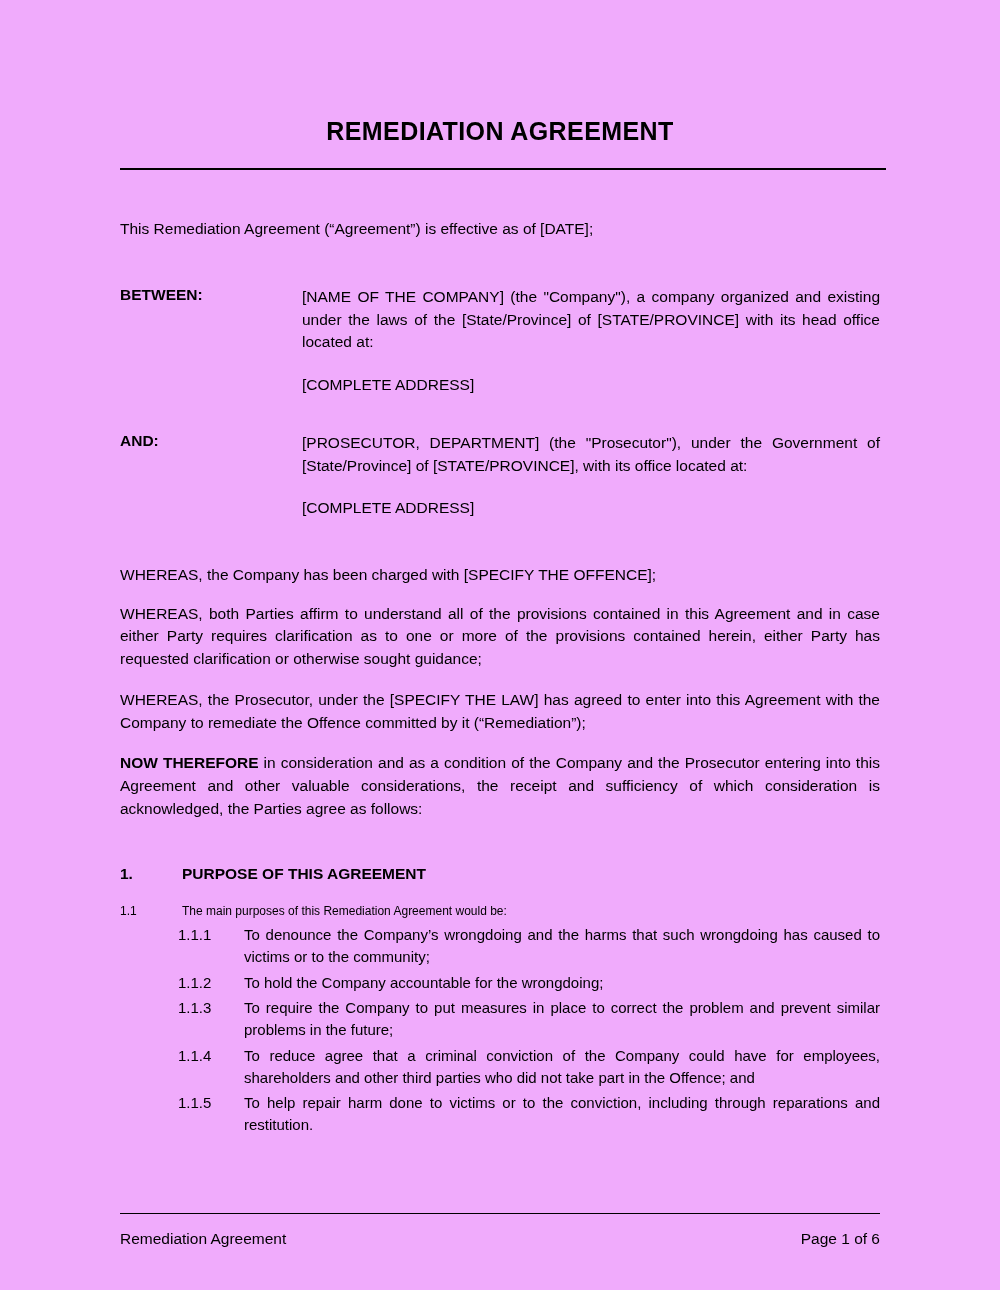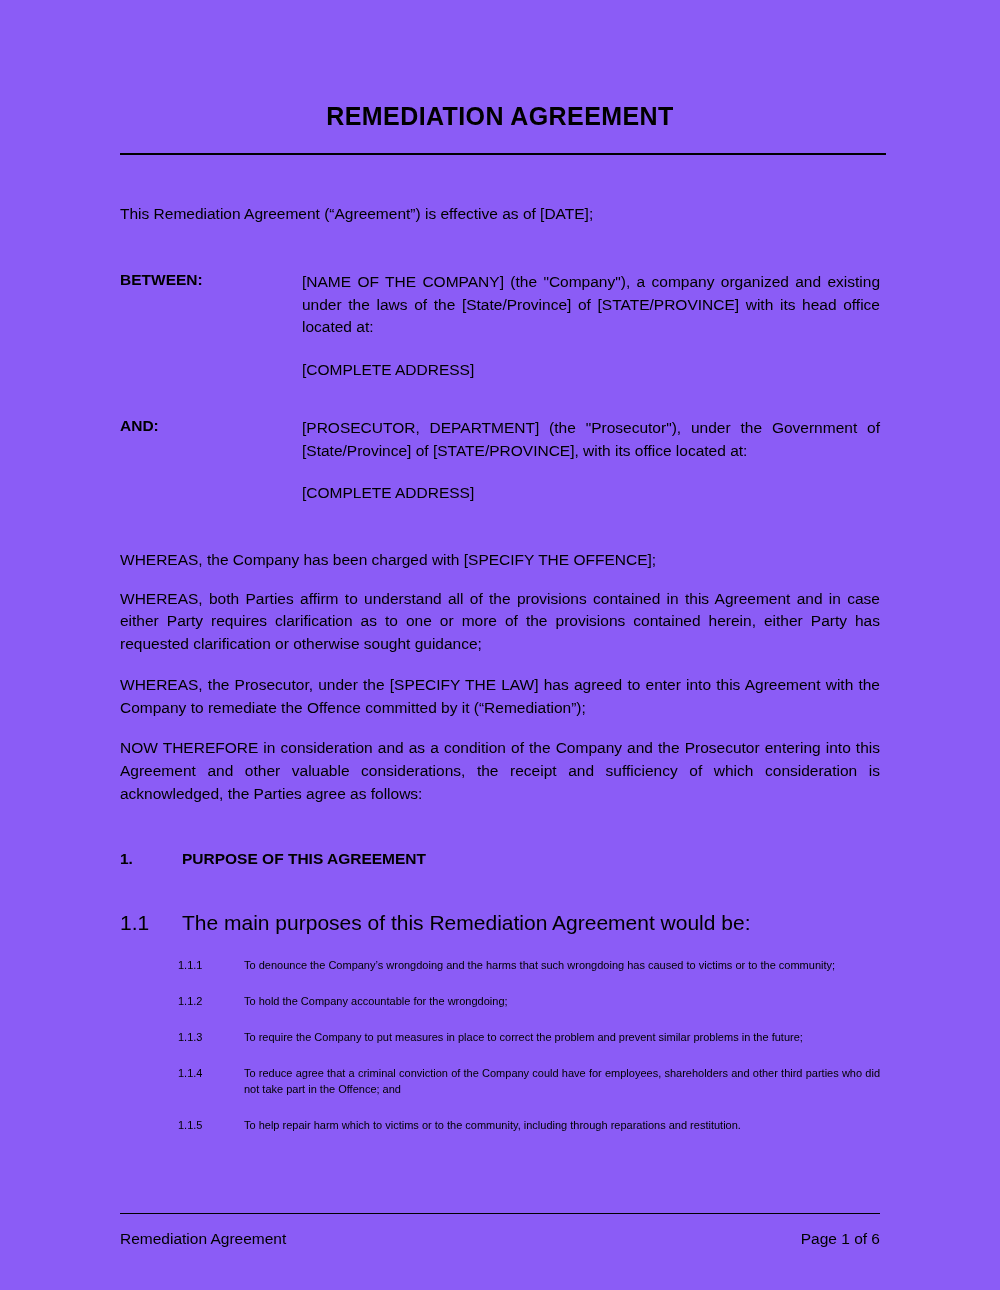--- a/index.html
+++ b/index.html
@@ -9,23 +9,23 @@
   }
   body {
     font-family: "Liberation Sans", sans-serif;
     color: #000000;
   }
   .page {
     position: relative;
     width: 1000px;
     height: 1290px;
     margin: 0 auto;
-    background: #8b5cf6;
+    background: #f0abfc;
     box-sizing: border-box;
-    padding: 0 120px;
+    padding: 15px 120px;
     overflow: hidden;
   }
   .doc-title {
     text-align: center;
     font-size: 25px;
     font-weight: bold;
     letter-spacing: 0.4px;
     padding-top: 102px;
     margin: 0;
   }
@@ -72,50 +72,50 @@
   .para {
     font-size: 15.5px;
     line-height: 1.47;
     text-align: justify;
     margin-bottom: 18px;
   }
   .para.tight {
     margin-bottom: 16px;
   }
   .para b {
-    font-weight: normal;
+    font-weight: bold;
   }
   .section-head {
     display: flex;
     margin-top: 44px;
     font-size: 15.5px;
     font-weight: bold;
   }
   .section-num {
     width: 62px;
     flex: 0 0 62px;
   }
   .clause {
     display: flex;
-    margin-top: 40px;
-    font-size: 21px;
+    margin-top: 20px;
+    font-size: 12px;
     line-height: 1.45;
   }
   .clause-num {
     width: 62px;
     flex: 0 0 62px;
   }
   .clause-body {
     flex: 1;
     text-align: justify;
   }
   .subclause {
     display: flex;
-    margin-top: 20px;
-    font-size: 11px;
+    margin-top: 4px;
+    font-size: 15px;
     line-height: 1.45;
     padding-left: 58px;
     justify-content: space-between;
   }
   .subclause-num {
     width: 66px;
     flex: 0 0 66px;
   }
   .subclause-body {
     flex: 1;
@@ -192,21 +192,21 @@
   <div class="subclause">
     <div class="subclause-num">1.1.3</div>
     <div class="subclause-body">To require the Company to put measures in place to correct the problem and prevent similar problems in the future;</div>
   </div>
   <div class="subclause">
     <div class="subclause-num">1.1.4</div>
     <div class="subclause-body">To reduce agree that a criminal conviction of the Company could have for employees, shareholders and other third parties who did not take part in the Offence; and</div>
   </div>
   <div class="subclause">
     <div class="subclause-num">1.1.5</div>
-    <div class="subclause-body">To help repair harm which to victims or to the community, including through reparations and restitution.</div>
+    <div class="subclause-body">To help repair harm done to victims or to the conviction, including through reparations and restitution.</div>
   </div>
 
   <div class="footer">
     <hr class="footer-rule">
     <div class="footer-row">
       <div>Remediation Agreement</div>
       <div>Page 1 of 6</div>
     </div>
   </div>
 

